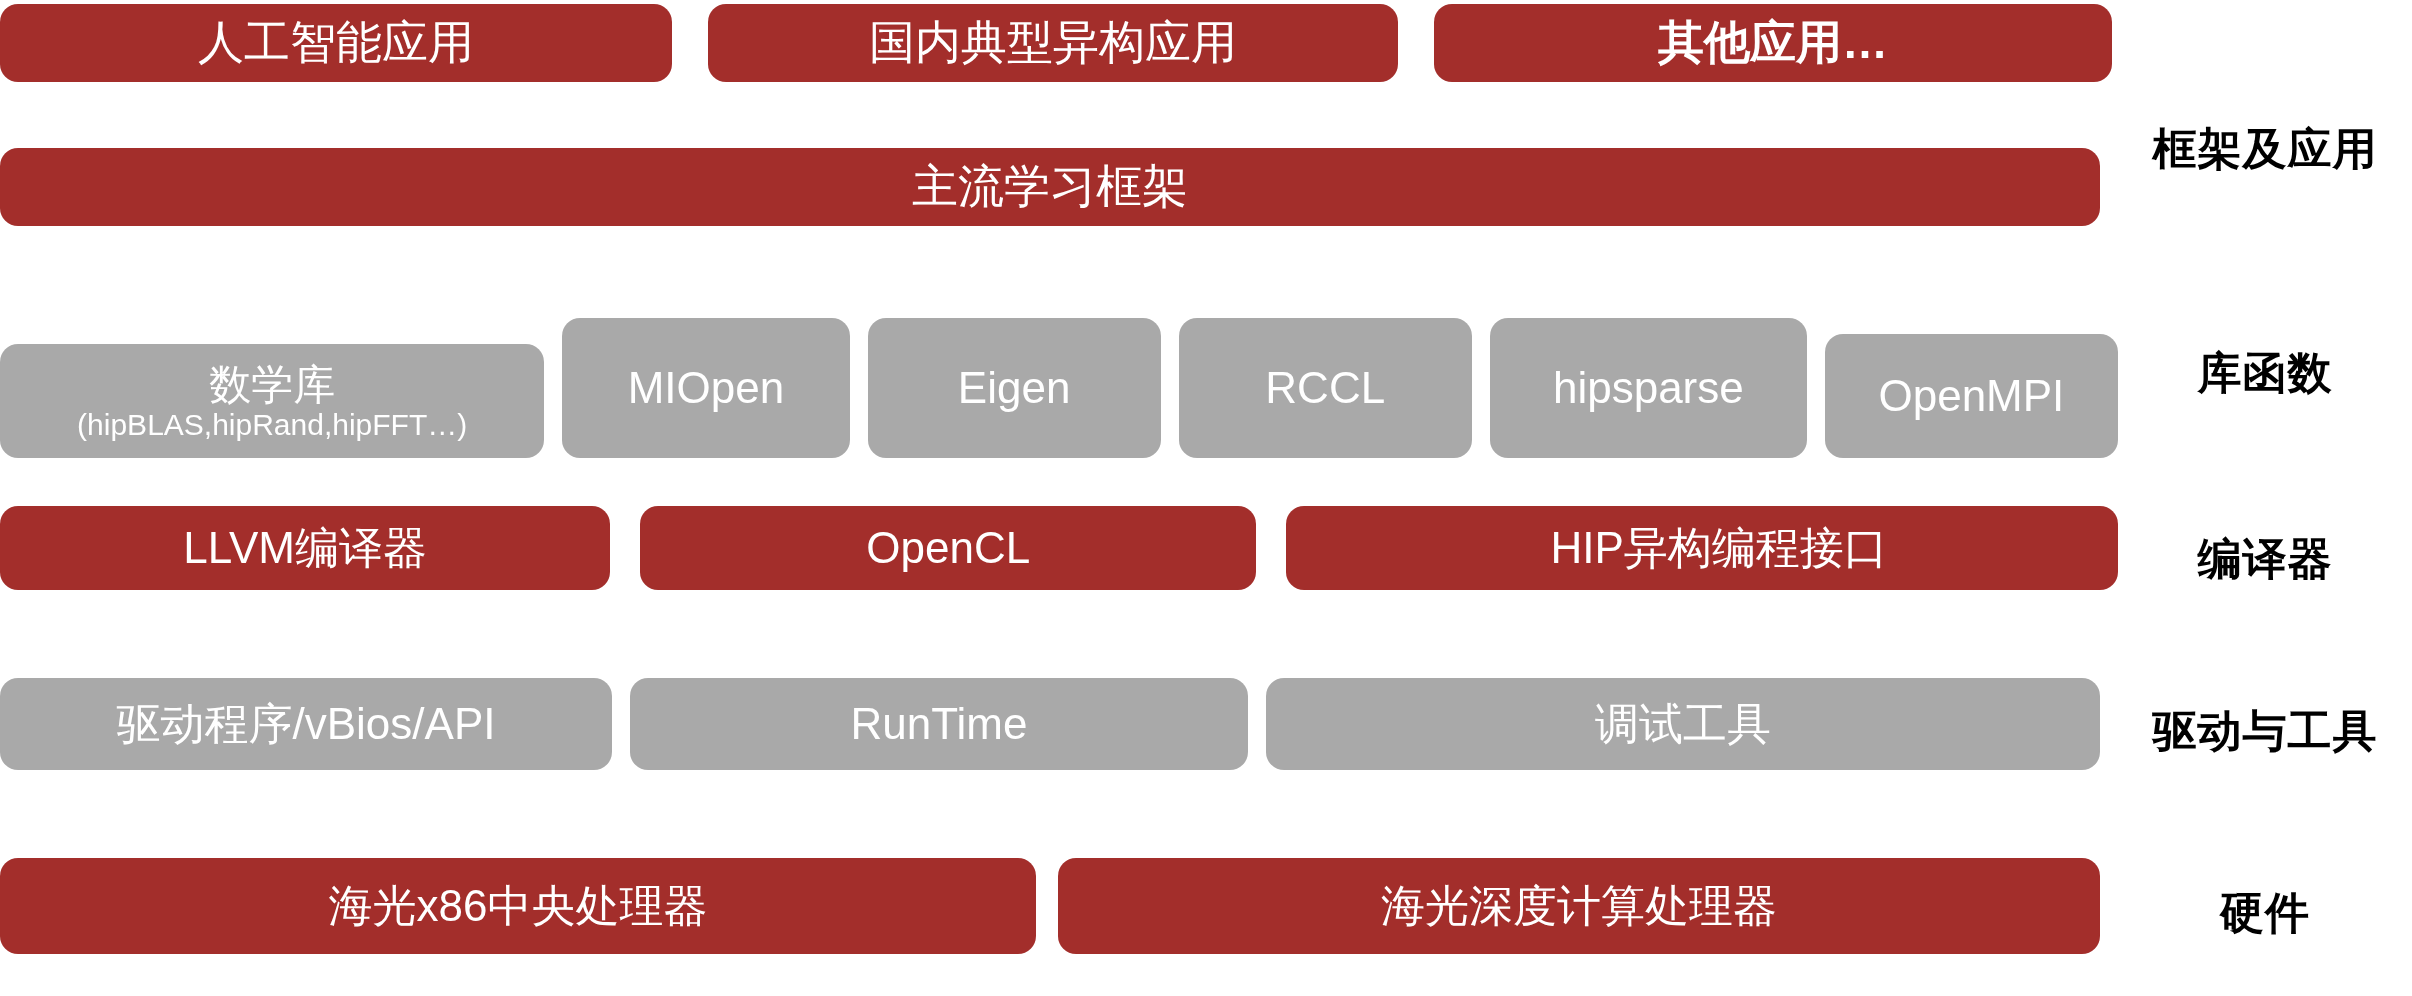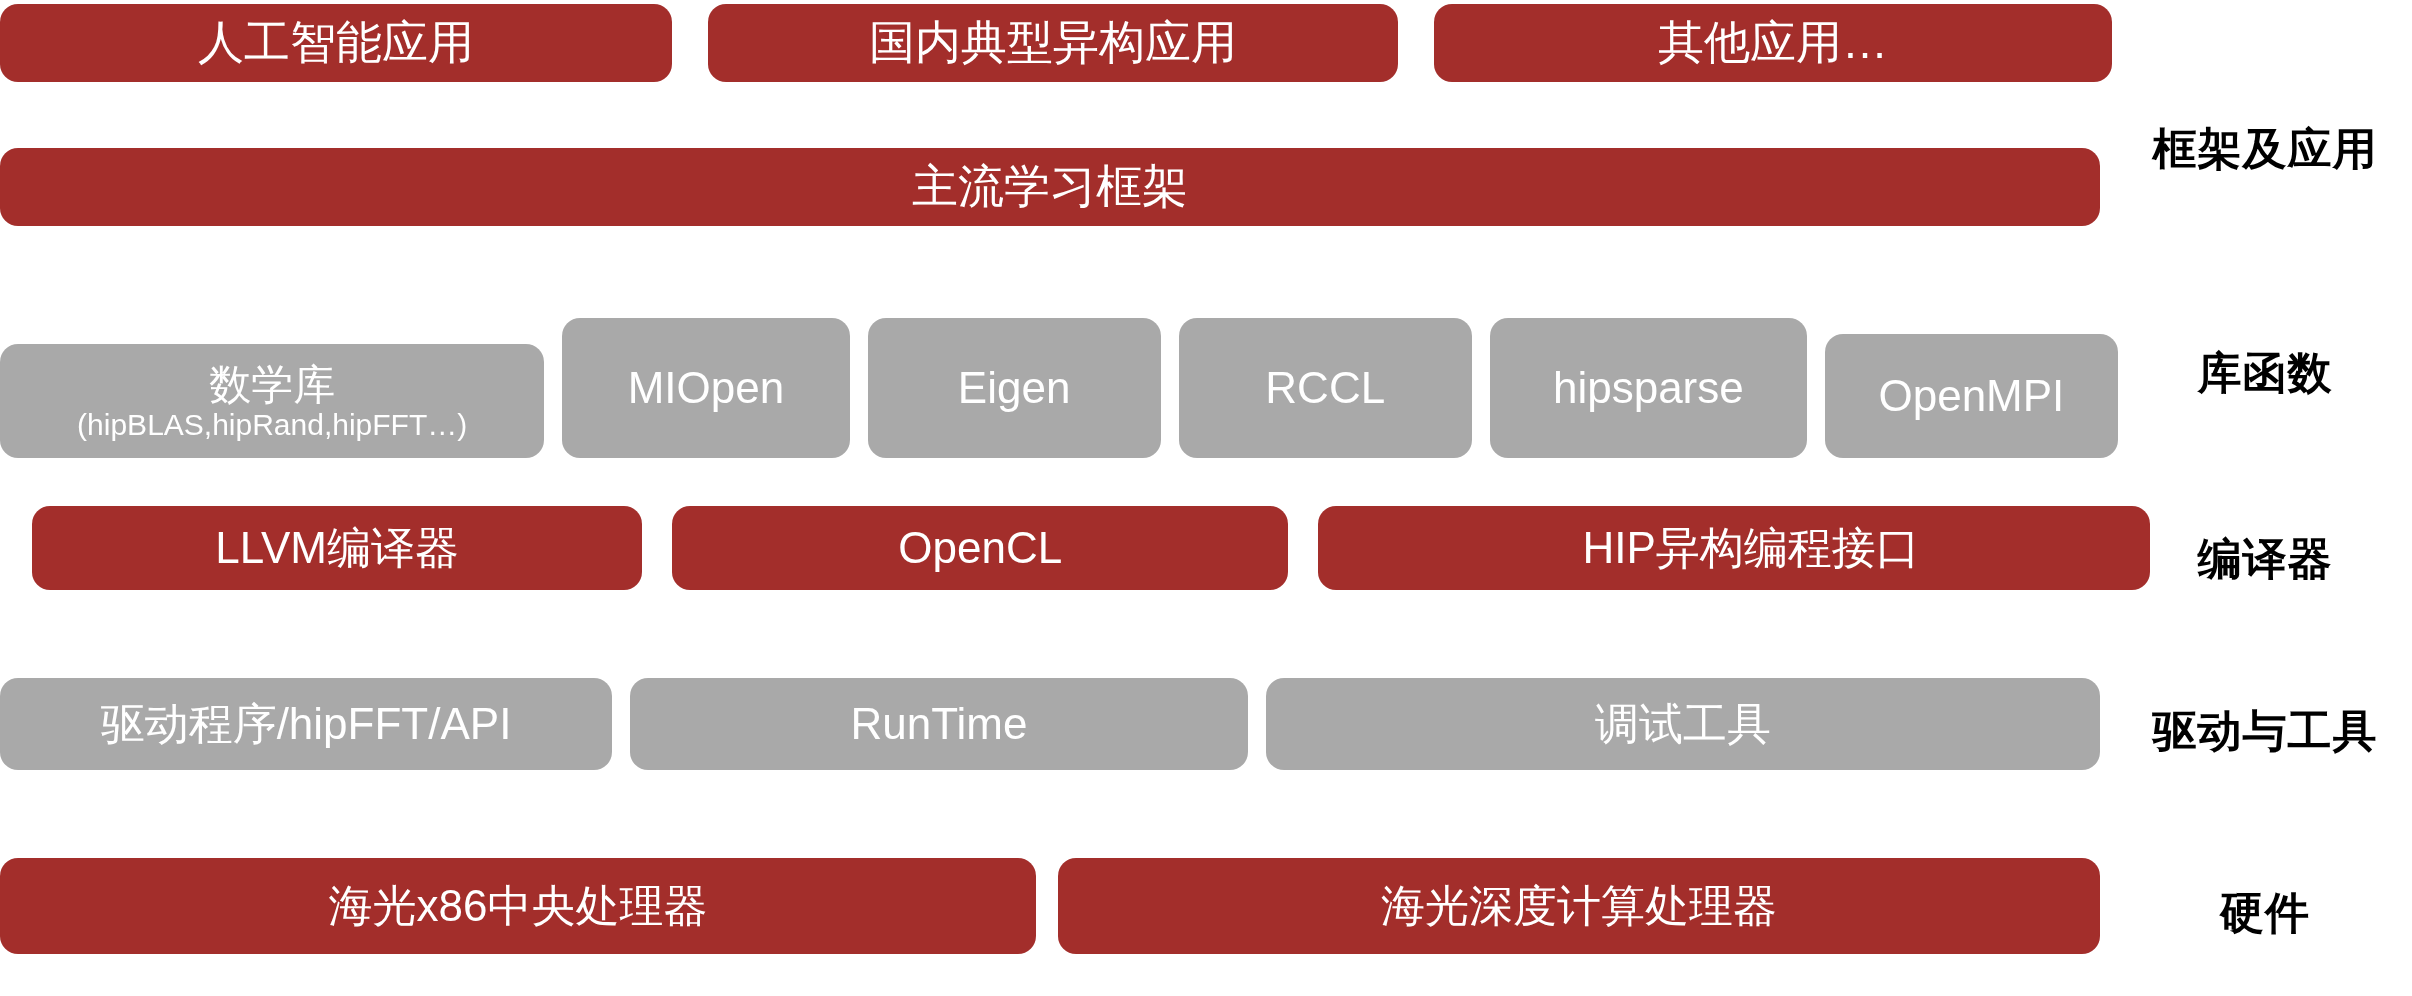--- a/index.html
+++ b/index.html
@@ -94,21 +94,21 @@
 
   <div class="stack-col">
 
     <div class="layer-row" style="top:4px; height:78px; width:2118px; gap:36px;">
       <div class="node red fs-xl" style="width:672px;">
         <span class="line1">人工智能应用</span>
       </div>
       <div class="node red fs-xl" style="width:690px;">
         <span class="line1">国内典型异构应用</span>
       </div>
-      <div class="node red fs-xl" style="width:678px;">
+      <div class="node red fs-xl" style="width:678px;font-weight:bold;">
         <span class="line1">其他应用…</span>
       </div>
     </div>
 
     <div class="layer-row" style="top:148px; height:78px; width:2118px;">
       <div class="node red fs-xl" style="width:2100px;">
         <span class="line1">主流学习框架</span>
       </div>
     </div>
 
@@ -127,35 +127,35 @@
         <span class="line1">RCCL</span>
       </div>
       <div class="node gray fs-lg" style="width:318px;">
         <span class="line1">hipsparse</span>
       </div>
       <div class="node gray fs-lg" style="width:294px;margin-top:16px;">
         <span class="line1">OpenMPI</span>
       </div>
     </div>
 
-    <div class="layer-row" style="top:506px; height:84px; width:2118px; gap:30px;margin-left:32px;">
+    <div class="layer-row" style="top:506px; height:84px; width:2118px; gap:30px;">
       <div class="node red fs-lg" style="width:612px;">
         <span class="line1">LLVM编译器</span>
       </div>
       <div class="node red fs-lg" style="width:618px;">
         <span class="line1">OpenCL</span>
       </div>
       <div class="node red fs-lg" style="width:834px;padding-left:42px;">
         <span class="line1">HIP异构编程接口</span>
       </div>
     </div>
 
     <div class="layer-row" style="top:678px; height:92px; width:2118px; gap:18px;">
       <div class="node gray fs-lg" style="width:612px;">
-        <span class="line1">驱动程序/hipFFT/API</span>
+        <span class="line1">驱动程序/vBios/API</span>
       </div>
       <div class="node gray fs-lg" style="width:618px;">
         <span class="line1">RunTime</span>
       </div>
       <div class="node gray fs-lg" style="width:834px;">
         <span class="line1">调试工具</span>
       </div>
     </div>
 
     <div class="layer-row" style="top:858px; height:96px; width:2118px; gap:22px;">

